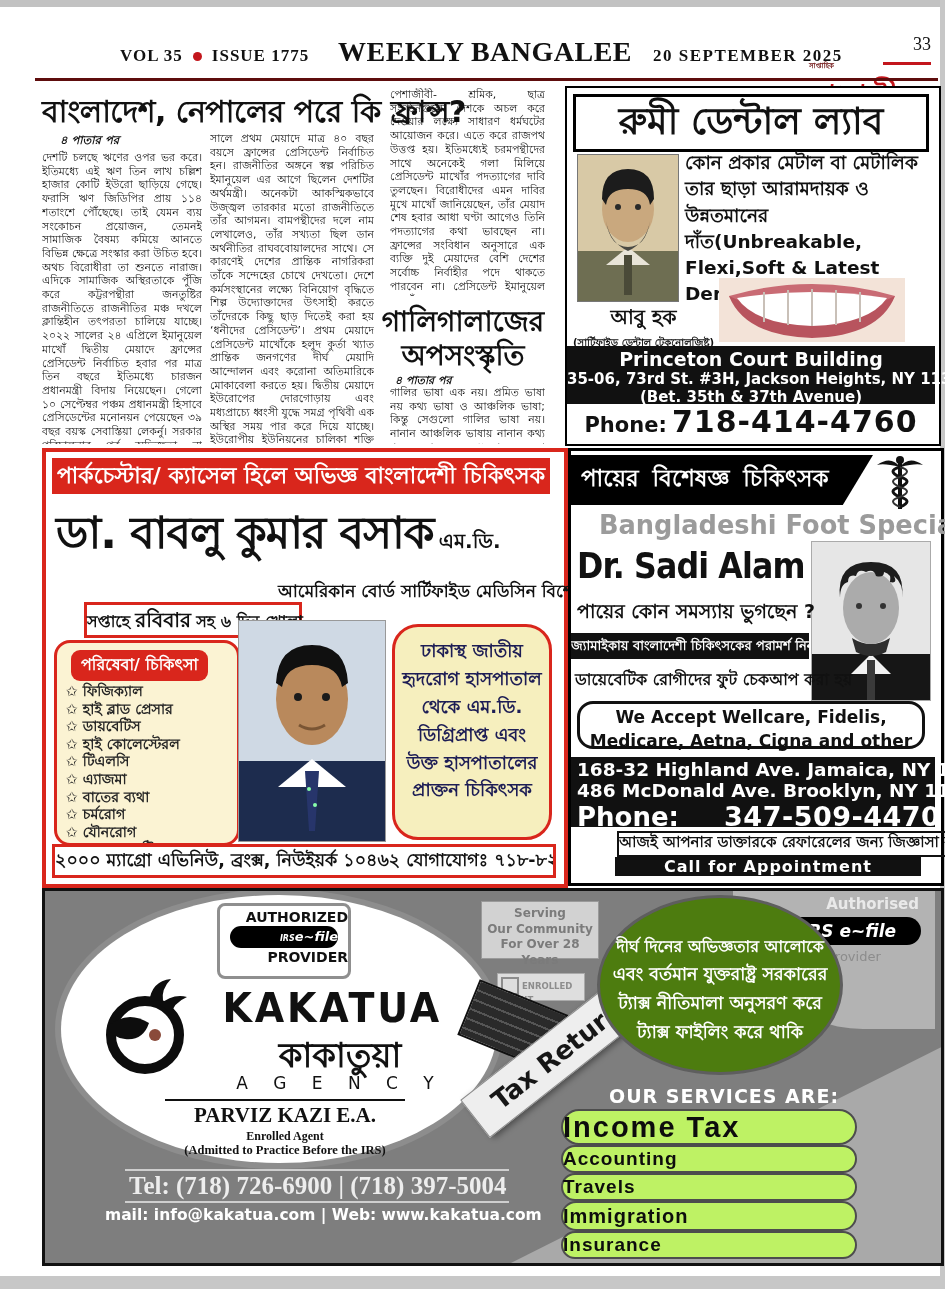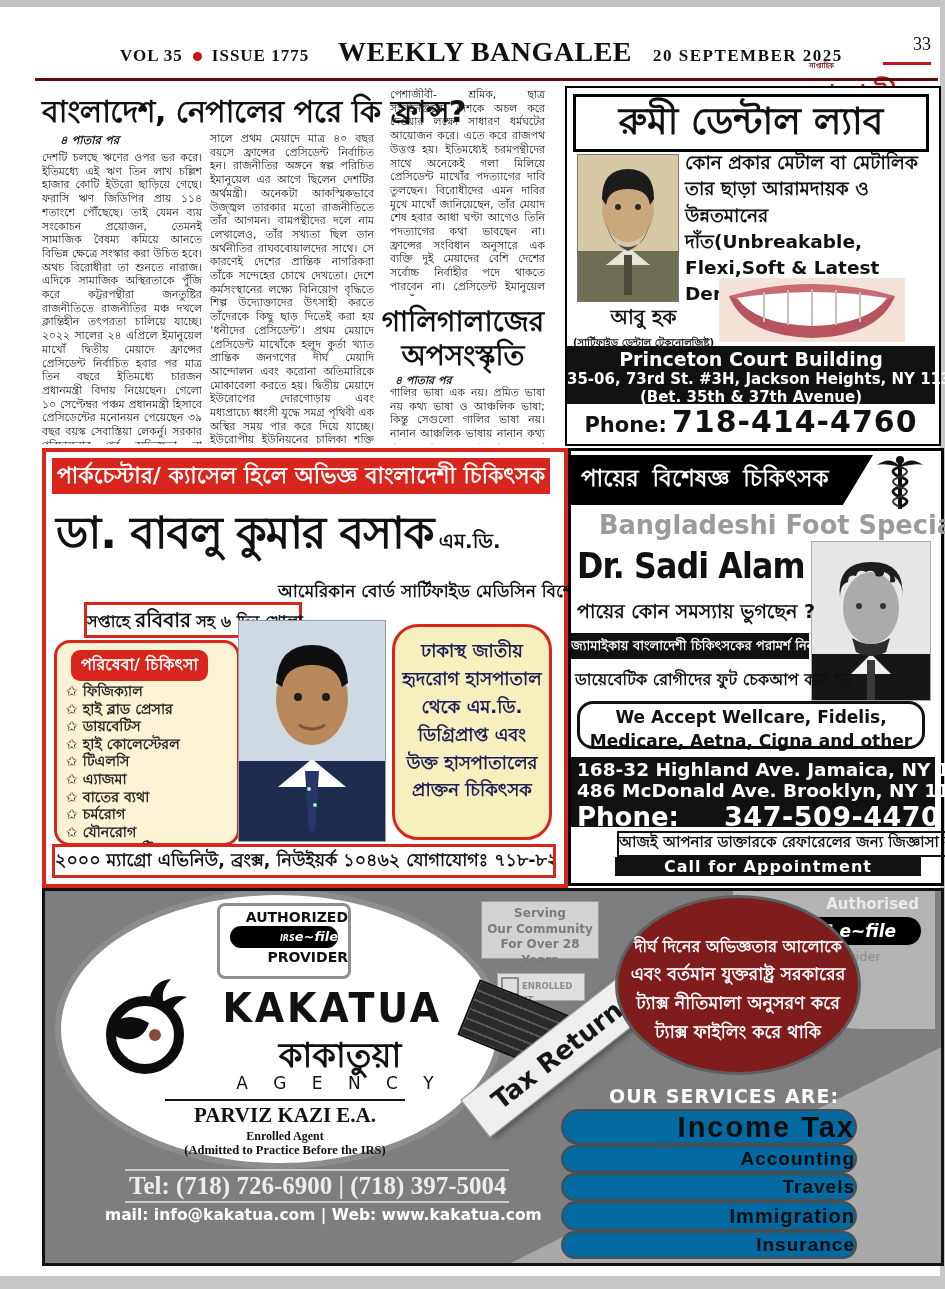--- a/index.html
+++ b/index.html
@@ -30,21 +30,21 @@
   
   .foot{border:3px solid #000;background:#fff;}
   .foot-banner{background:#000;color:#fff;clip-path:polygon(0 0,100% 0,90% 100%,0 100%);}
   .insbox{border:3px solid #111;border-radius:16px;}
   
   .kak{border:3px solid #111;background:#7e7e7e;}
   .kak-wedge{width:100%;height:100%;left:0;top:0;background:#a9a9a9;clip-path:polygon(100% 42%,100% 100%,52% 100%);}
   .kak-ellipse{background:#fff;border-radius:50%;box-shadow:0 0 0 6px #8d8d8d;}
   .efile-badge{background:#fff;border:3px solid #8f8f8f;border-radius:8px;text-align:right;}
   .efile-oval{background:#000;color:#fff;border-radius:14px;font-style:italic;}
-  .pill{background:#0369a1;border:2px solid #4d4d4d;border-radius:18px;color:#0d0d0d;font-weight:bold;text-align:right;font-family:"Liberation Sans",sans-serif;}
+  .pill{background:#bef264;border:2px solid #4d4d4d;border-radius:18px;color:#0d0d0d;font-weight:bold;text-align:left;font-family:"Liberation Sans",sans-serif;}
   .contd{font-style:italic;font-weight:bold;}
 </style>
 </head>
 <body>
 
 <div id="page">
 
   <div class="abs" style="left:0;top:0;width:945px;height:7px;background:#c2c2c2;"></div>
   <div class="abs" style="left:0;top:1276px;width:945px;height:13px;background:#c7c7c7;"></div>
   <div class="abs" style="left:940px;top:0;width:5px;height:1289px;background:#c7c7c7;"></div>
@@ -255,21 +255,21 @@
       <div>Serving</div>
       <div>Our Community</div>
       <div>For Over 28 Years</div>
     </div>
     <div class="abs" style="left:452px;top:82px;width:88px;height:28px;background:#dedede;border:1px solid #aaa;color:#8d8d8d;font-size:8.5px;font-weight:bold;padding:3px;box-sizing:border-box;">
       <span style="display:inline-block;width:14px;height:14px;border:2px solid #8d8d8d;vertical-align:middle;margin-right:3px;"></span><span>ENROLLED AGENT</span>
     </div>
     <div class="abs" style="left:420px;top:104px;width:92px;height:56px;transform:rotate(22deg);background:repeating-linear-gradient(#2a2a2a 0 8px,#555 8px 10px);border:2px solid #111;"></div>
     <div class="abs b ctr nowrap" style="left:408px;top:140px;width:206px;height:46px;line-height:46px;font-size:26px;background:#eeeeee;border:1px solid #8a8a8a;color:#161616;transform:rotate(-38deg);box-shadow:3px 3px 6px rgba(0,0,0,0.4);">Tax Return</div>
 
-    <div class="abs ctr" style="left:570px;top:4px;width:246px;height:180px;background:#7f1d1d;border:3px solid #5e5e5e;border-radius:50%;color:#fff;padding-top:36px;box-sizing:border-box;">
+    <div class="abs ctr" style="left:552px;top:4px;width:246px;height:180px;background:#4d7c0f;border:3px solid #5e5e5e;border-radius:50%;color:#fff;padding-top:36px;box-sizing:border-box;">
       <div class="b nowrap" style="font-size:16px;">দীর্ঘ দিনের অভিজ্ঞতার আলোকে</div>
       <div class="b nowrap" style="font-size:17.5px;">এবং বর্তমান যুক্তরাষ্ট্র সরকারের</div>
       <div class="b nowrap" style="font-size:17.5px;">ট্যাক্স নীতিমালা অনুসরণ করে</div>
       <div class="b nowrap" style="font-size:17.5px;">ট্যাক্স ফাইলিং করে থাকি</div>
     </div>
 
     <div class="abs b ctr nowrap" style="left:556px;top:194px;width:246px;font-size:19px;letter-spacing:1px;color:#fff;">OUR SERVICES ARE:</div>
     <div class="abs pill nowrap" style="left:516px;top:218px;width:292px;height:32px;line-height:32px;font-size:29px;letter-spacing:2px;">Income Tax</div>
     <div class="abs pill nowrap" style="left:516px;top:254px;width:292px;height:24px;line-height:24px;font-size:19px;letter-spacing:1px;">Accounting</div>
     <div class="abs pill nowrap" style="left:516px;top:282px;width:292px;height:24px;line-height:24px;font-size:19px;letter-spacing:1px;">Travels</div>

